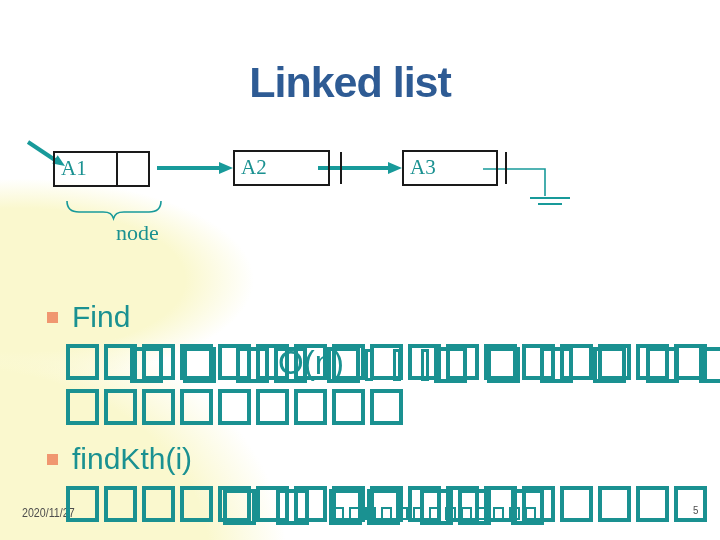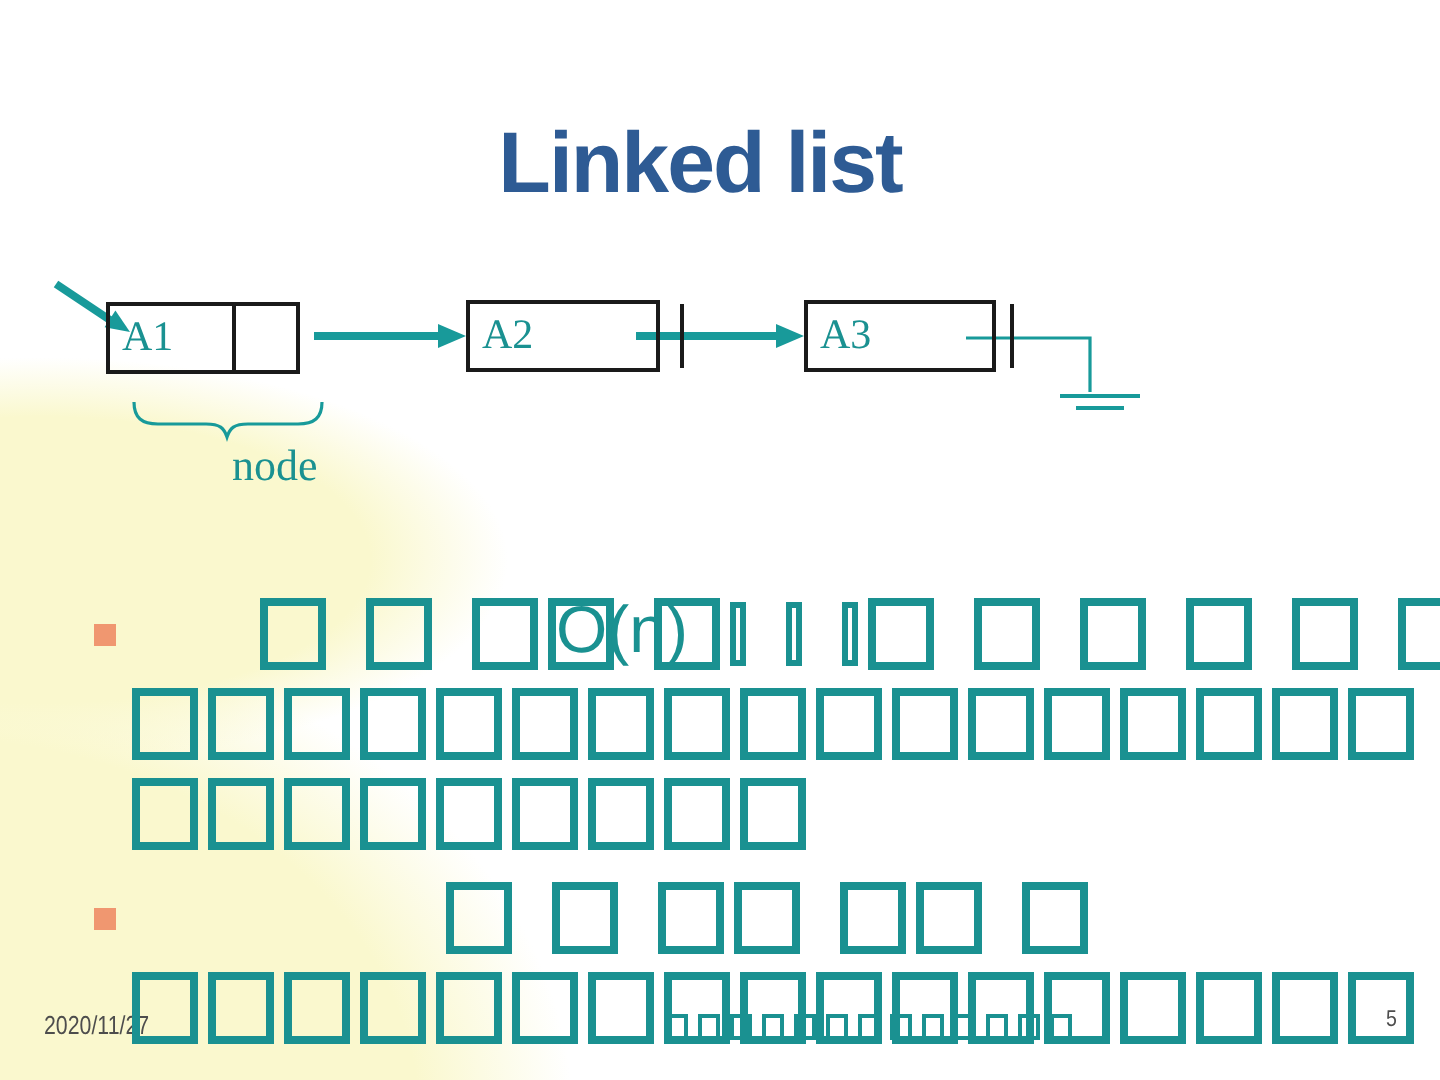--- a/index.html
+++ b/index.html
@@ -35,21 +35,21 @@
     position:absolute;left:80px;top:220px;
     font-family:"Liberation Serif",serif;font-size:22px;color:#1A9191;margin-left:36px;
   }
   
   .marker{position:absolute;width:11px;height:11px;background:#F09770;}
   .lead{
     position:absolute;height:36px;line-height:36px;
     font-size:30px;color:#1A9191;white-space:nowrap;
   }
   .tofu-row{position:absolute;display:flex;gap:5px;align-items:flex-start;}
-  .group{display:flex;gap:20px;position:relative;}
+  .group{display:flex;gap:20px;position:relative;margin-top:48px;}
   .tofu{flex:none;width:25px;height:28px;border:4px solid #1A9191;background:transparent;}
   .tofu-narrow .tofu{width:2px;height:26px;border-width:3px;margin-top:2px;}
   .tofu-small .tofu{width:7px;height:9px;border-width:2px;}
   .complexity{
     position:absolute;top:-4px;z-index:2;
     font-size:33px;line-height:40px;color:#1A9191;white-space:nowrap;
   }
   
   .footer-date{
     position:absolute;left:22px;top:505px;
@@ -104,20 +104,21 @@
   <div class="node" style="left:402px;top:150px;width:96px;gap:40px;">
     <div class="data">
       <span class="lbl">A3</span>
     </div>
     <div class="ptr"></div>
   </div>
 
   <div class="brace-label">node</div>
 
   <div class="marker" style="left:47px;top:312px;"></div>
+  <div class="lead" style="left:72px;top:299px;">Find</div>
   <div class="tofu-row" style="left:130px;top:299px;">
     <div class="group">
         <span class="tofu"></span>
         <span class="tofu"></span>
         <span class="tofu"></span>
       </div>
     <div class="group">
       <span class="complexity" style="left:4px;">O(n)</span>
     <span class="tofu"></span>
         <span class="tofu"></span>
@@ -165,20 +166,21 @@
       <span class="tofu"></span>
       <span class="tofu"></span>
       <span class="tofu"></span>
       <span class="tofu"></span>
       <span class="tofu"></span>
       <span class="tofu"></span>
       <span class="tofu"></span>
     </div>
 
   <div class="marker" style="left:47px;top:454px;"></div>
+  <div class="lead" style="left:72px;top:441px;">findKth(i)</div>
   <div class="tofu-row" style="left:223px;top:441px;">
     <div class="group">
         <span class="tofu"></span>
         <span class="tofu"></span>
         <span class="tofu"></span>
       </div>
     <div class="group">
     <span class="tofu"></span>
         <span class="tofu"></span>
       </div>

